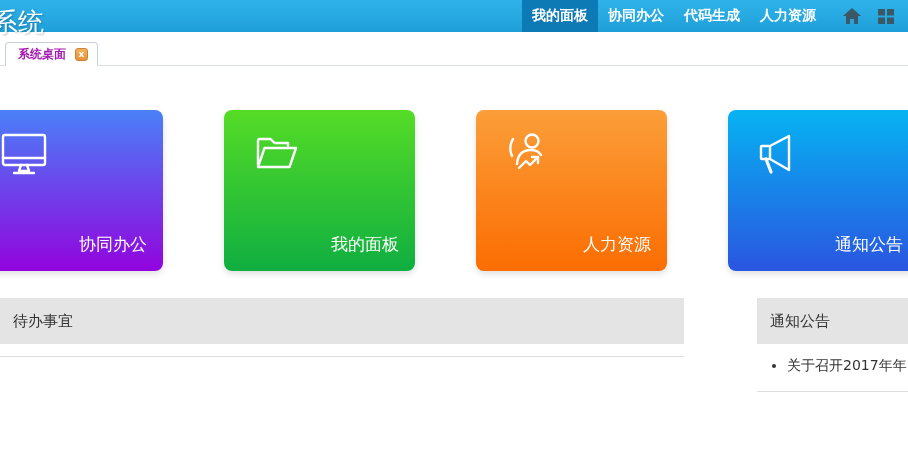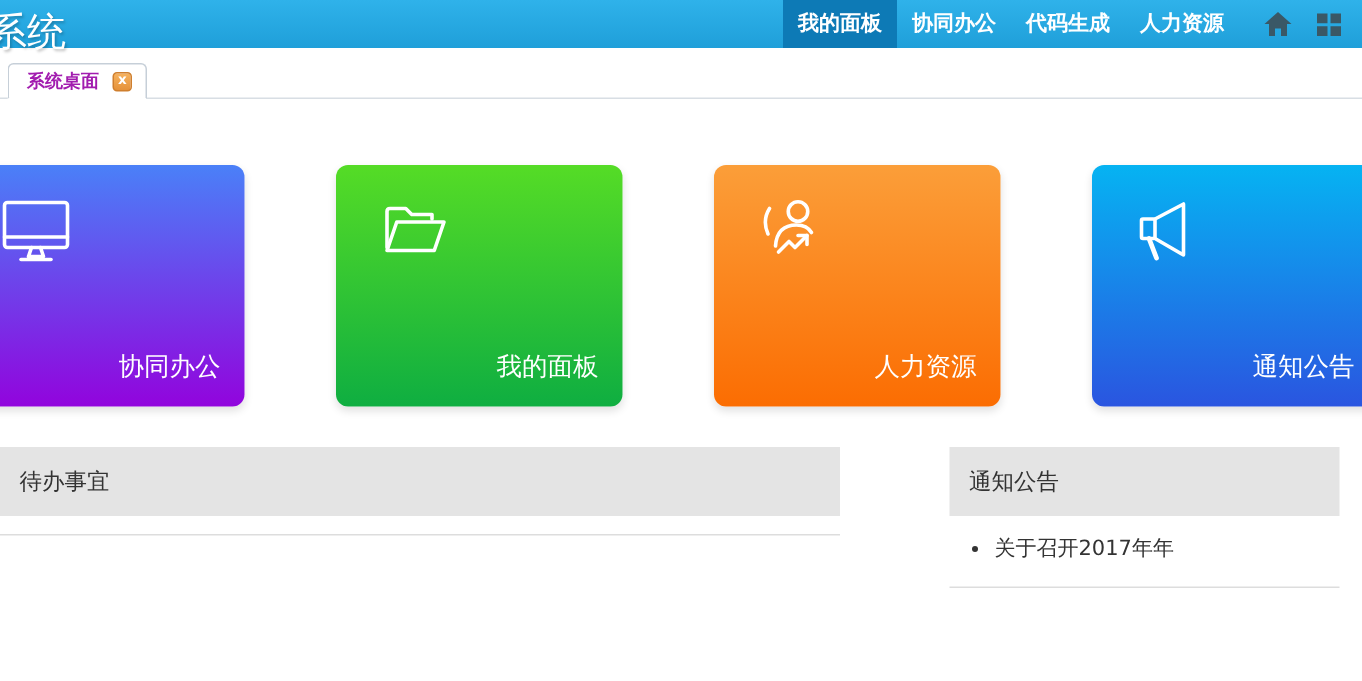--- a/index.html
+++ b/index.html
@@ -122,21 +122,21 @@
     font-size: 17px;
     white-space: nowrap;
   }
 
   
   .content-row {
     display: flex;
     margin-top: 27px;
     align-items: flex-start;
   }
-  .panel-left { width: 560px; flex: none; }
+  .panel-left { width: 684px; flex: none; }
   .panel-right { margin-left: 73px; width: 260px; flex: none; }
   .panel-header {
     height: 46px;
     background: #e4e4e4;
     display: flex;
     align-items: center;
     padding-left: 13px;
     font-size: 15px;
     color: #333;
   }

